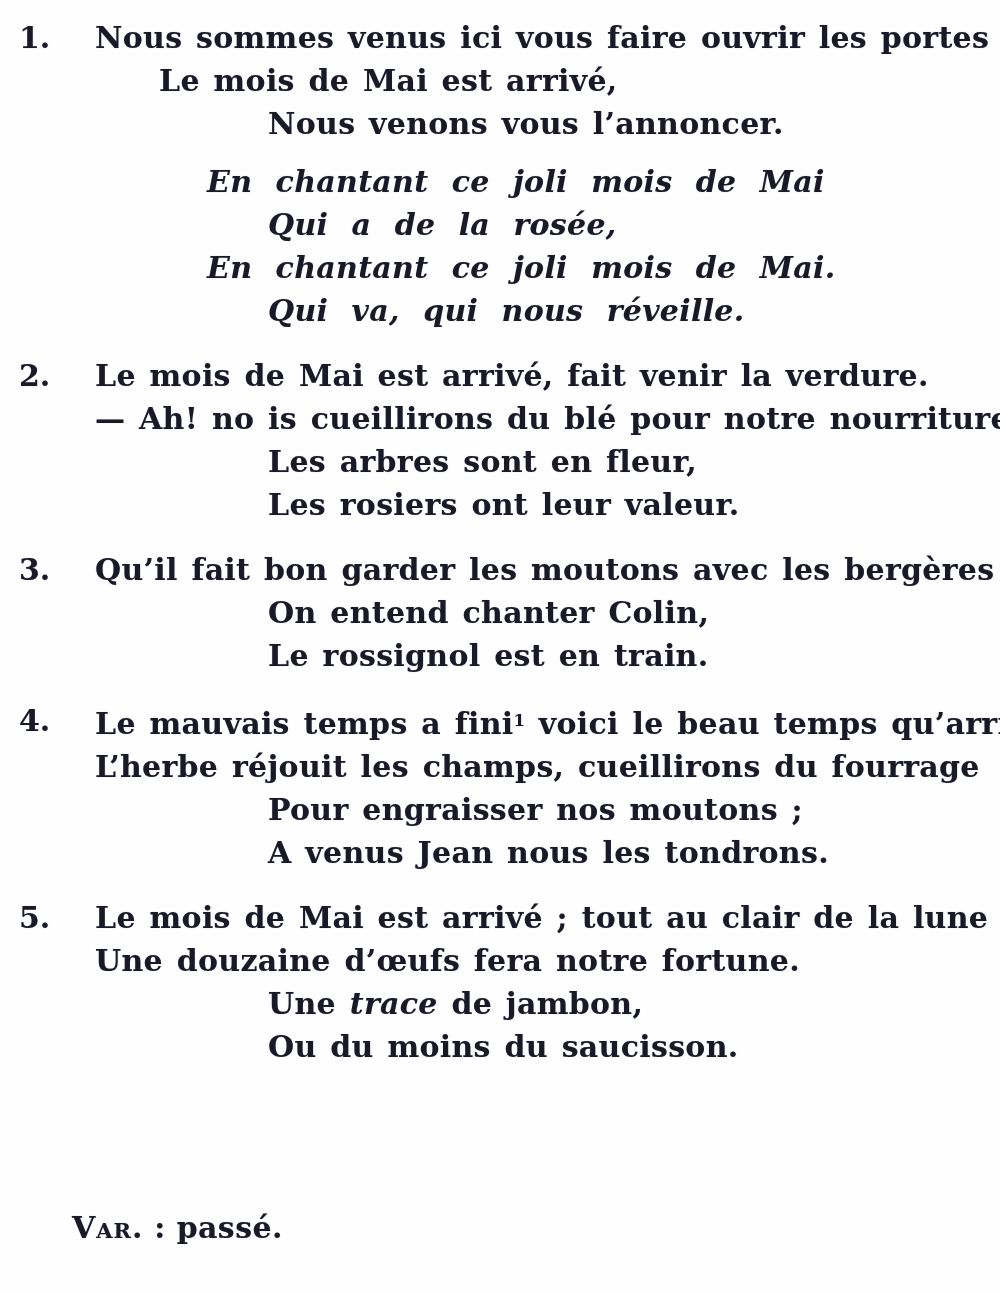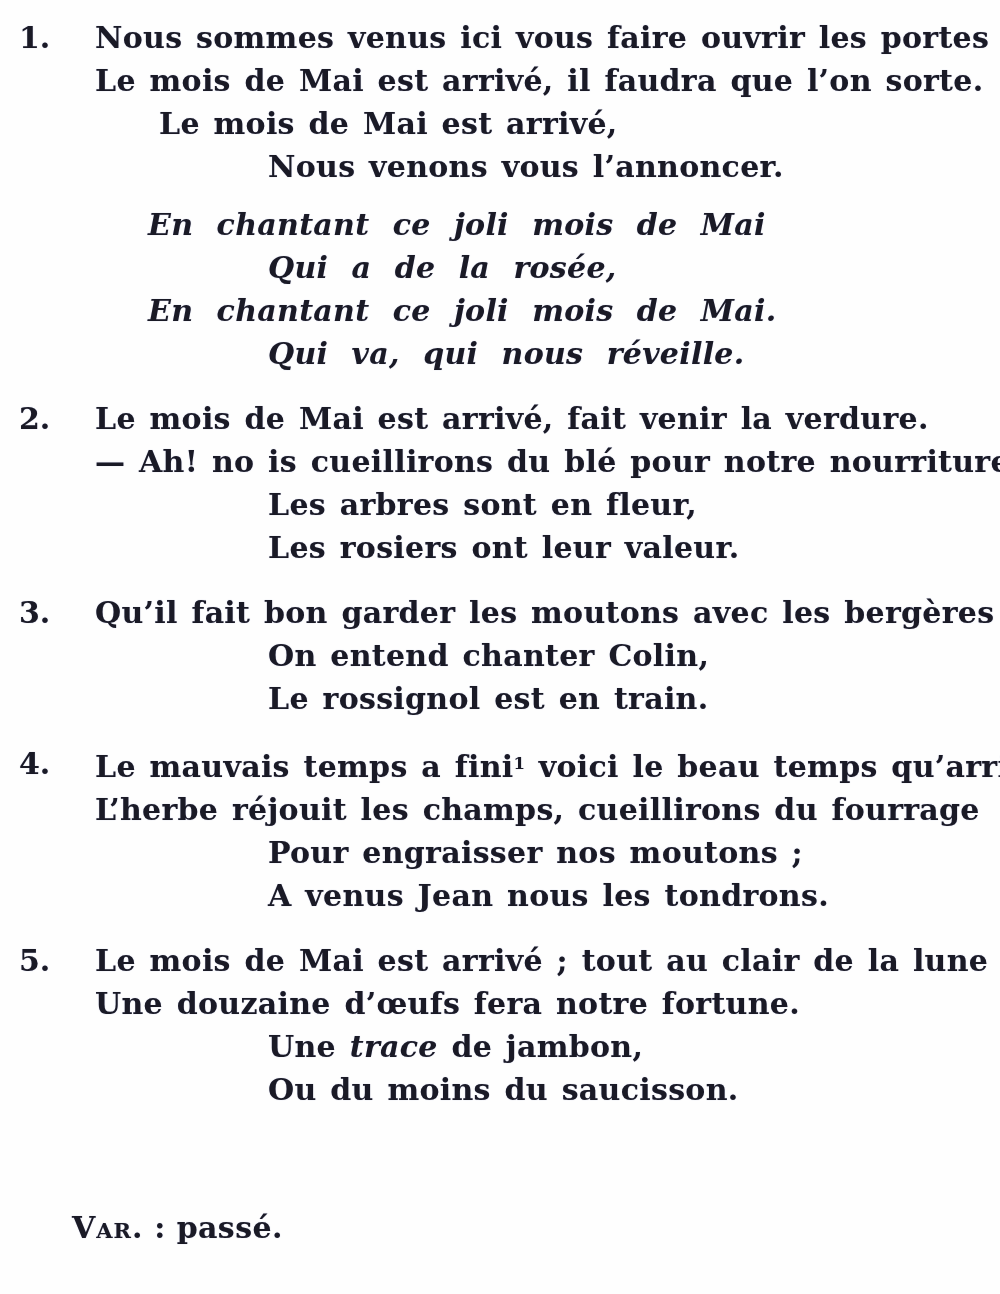--- a/index.html
+++ b/index.html
@@ -40,21 +40,21 @@
     white-space: nowrap;
     letter-spacing: 0.3px;
     word-spacing: 0.10em;
     text-shadow: 0 0 1px rgba(70, 80, 160, 0.40);
   }
   .refrain .line {
     font-style: italic;
     word-spacing: 0.42em;
   }
   .ind-0 { margin-left: 0; }
-  .ind-1 { margin-left: 53px; }
+  .ind-1 { margin-left: 112px; }
   .ind-2 { margin-left: 64px; }
   .ind-3 { margin-left: 173px; }
   .seg-italic { font-style: italic; }
   .seg-sup {
     font-size: 0.55em;
     vertical-align: 0.50em;
     letter-spacing: 0;
   }
   .footnote {
     position: absolute;
@@ -70,21 +70,20 @@
 </style>
 </head>
 <body>
 
 <div class="page">
   <div class="poem">
       <div class="block verse">
         <span class="num">1.</span>
         <div class="lines">
           <div class="line ind-0"><span>Nous sommes venus ici vous faire ouvrir les portes ;</span></div>
-          <div class="line ind-0"><span>Le mois de Mai est arrivé, il faudra que l’on sorte.</span></div>
           <div class="line ind-2"><span>Le mois de Mai est arrivé,</span></div>
           <div class="line ind-3"><span>Nous venons vous l’annoncer.</span></div>
         </div>
       </div>
       <div class="block refrain">
         <div class="lines">
           <div class="line ind-1"><span>En chantant ce joli mois de Mai</span></div>
           <div class="line ind-3"><span>Qui a de la rosée,</span></div>
           <div class="line ind-1"><span>En chantant ce joli mois de Mai.</span></div>
           <div class="line ind-3"><span>Qui va, qui nous réveille.</span></div>

